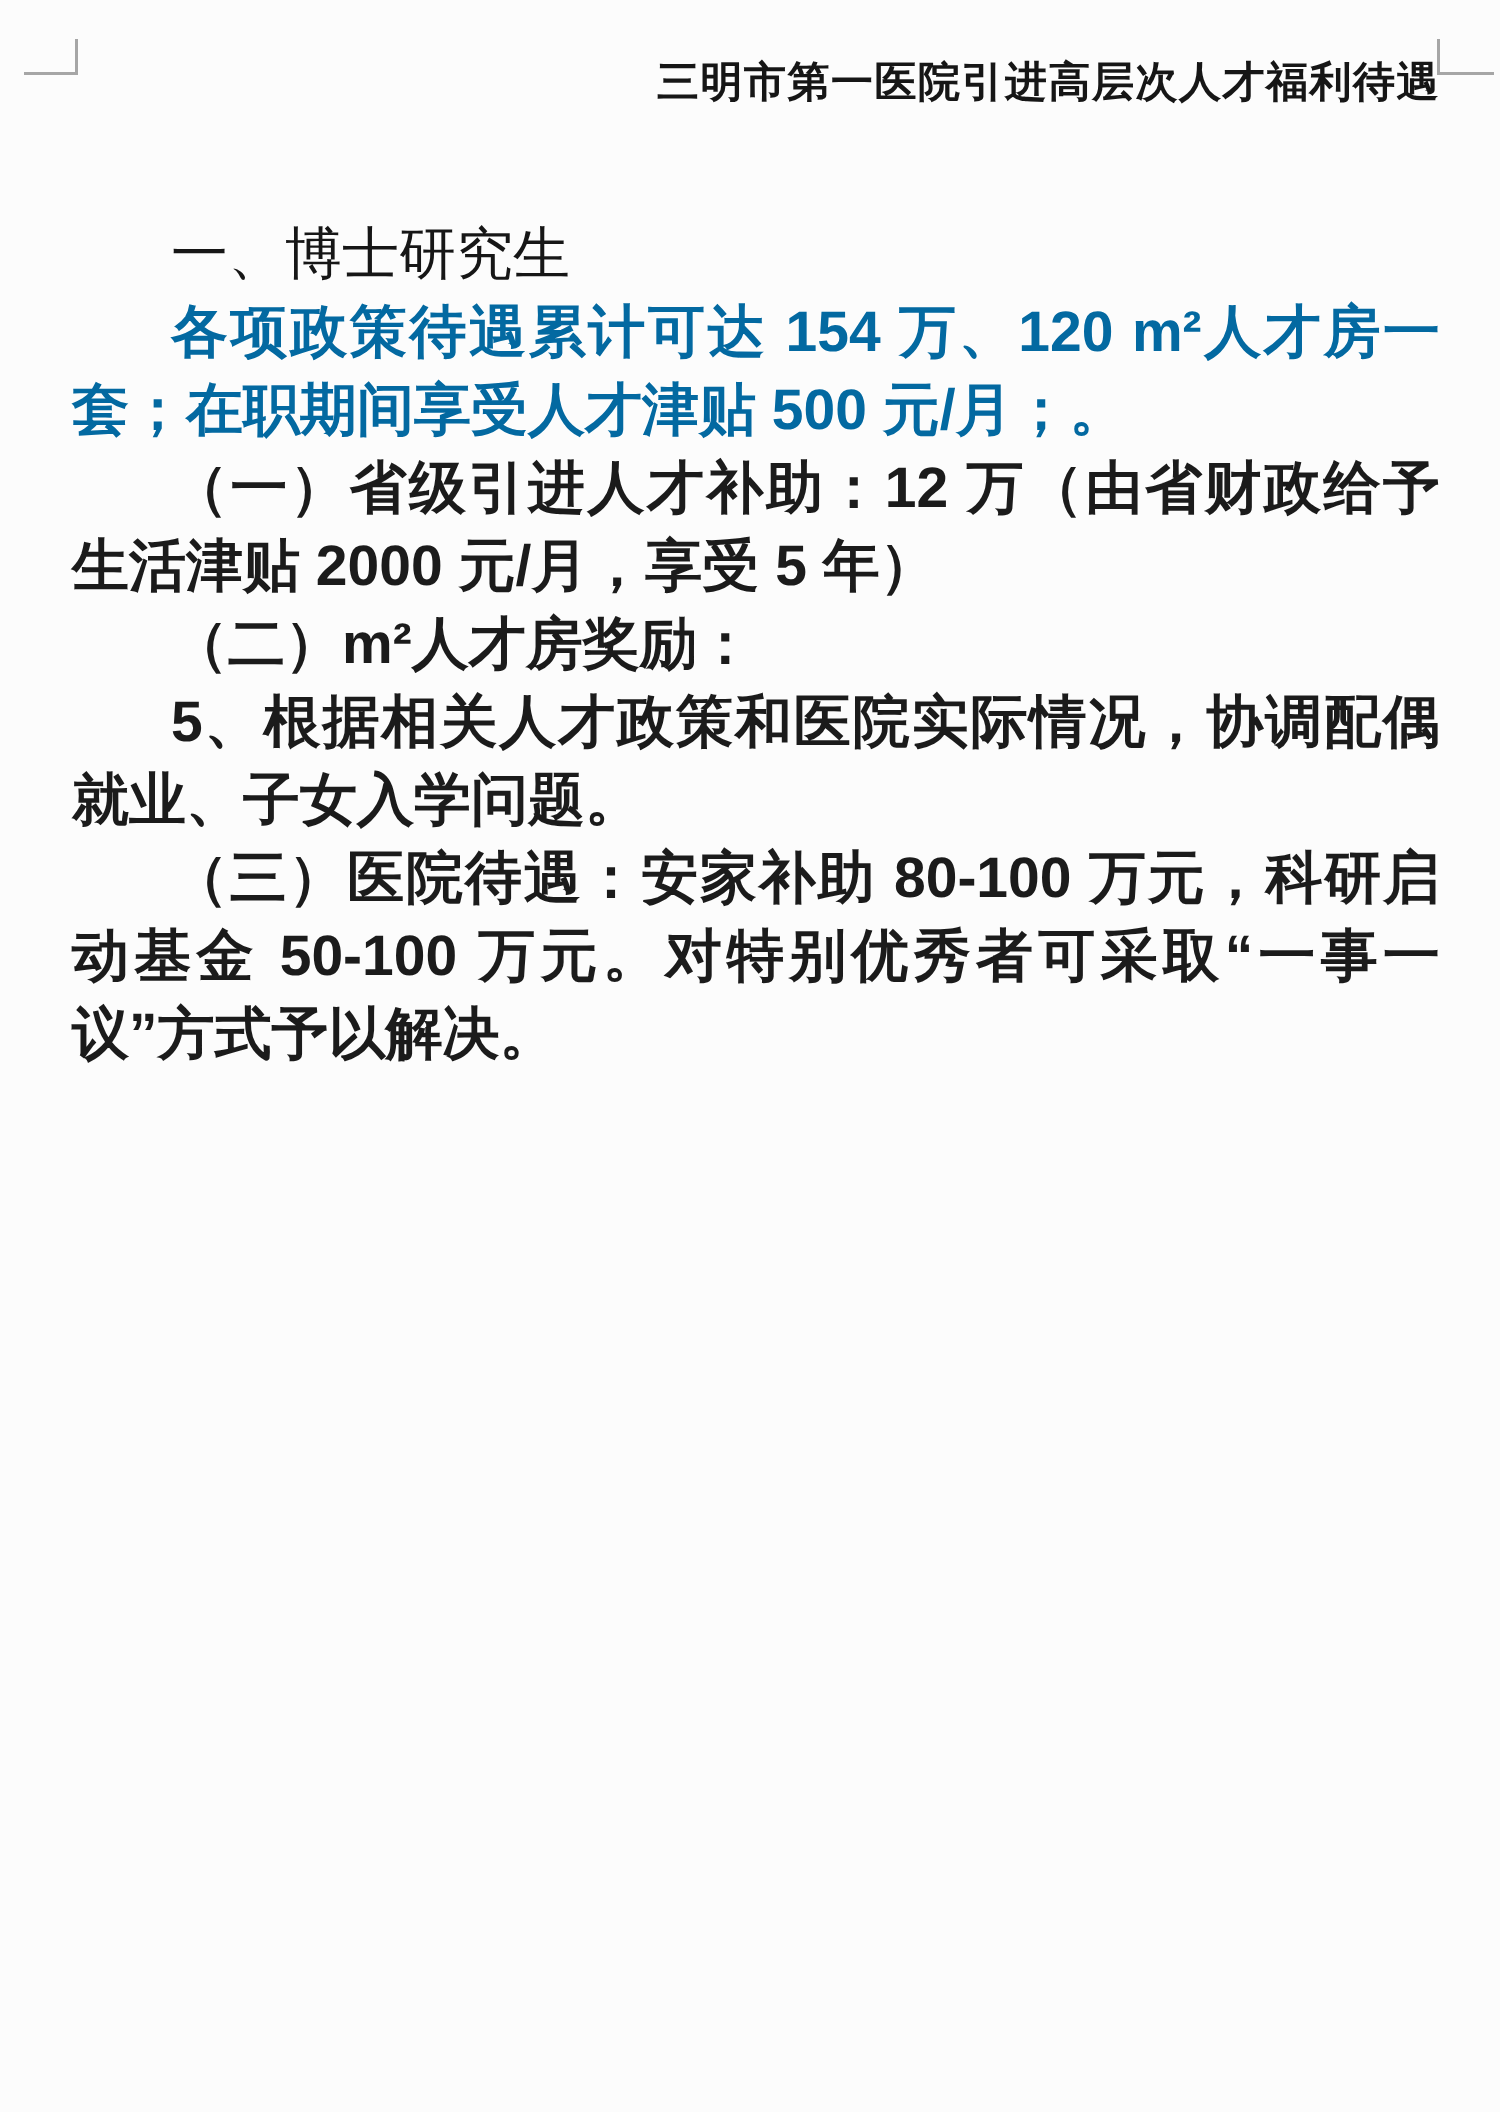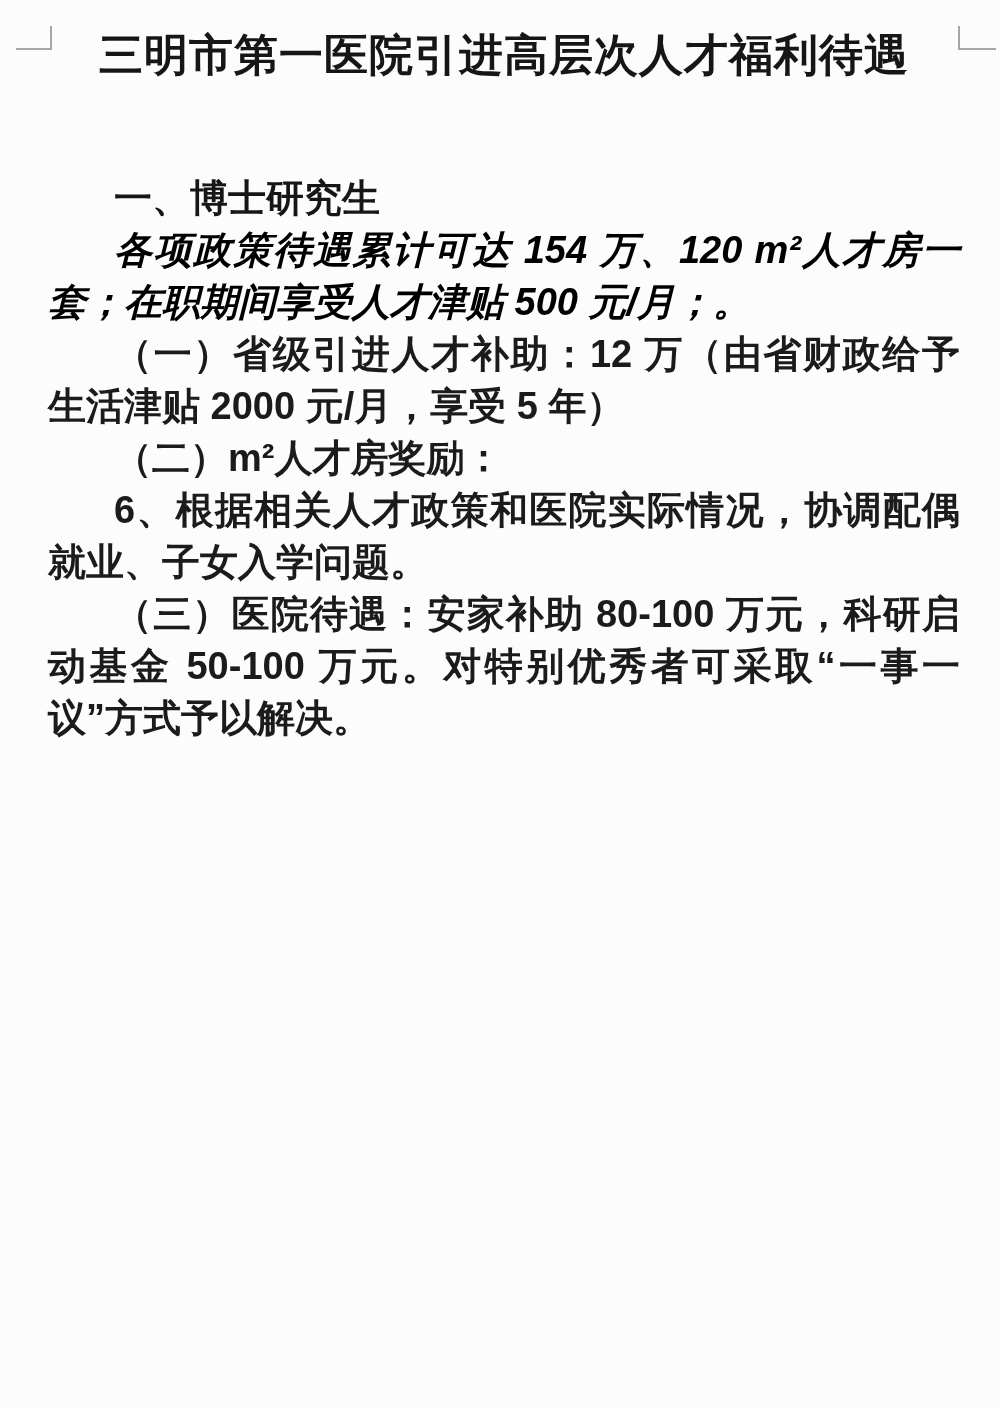--- a/index.html
+++ b/index.html
@@ -38,47 +38,46 @@
     border-left: 2px solid #a6a6a6;
     border-bottom: 2px solid #a6a6a6;
   }
   .content {
     box-sizing: border-box;
     width: 1000px;
     padding: 0 40px 0 48px;
   }
   .doc-title {
     margin: 26px 0 0 0;
-    font-size: 44px;
+    font-size: 28px;
     line-height: 58px;
     font-weight: 700;
     letter-spacing: 1px;
-    text-align: center;
+    text-align: right;
     color: #161616;
   }
   .section-heading {
-    margin: 88px 0 0 0;
+    margin: 60px 0 0 0;
     font-size: 38px;
     line-height: 52px;
-    font-weight: 700;
+    font-weight: 400;
     text-indent: 66px;
     color: #161616;
   }
   .para {
     margin: 0;
     font-size: 38px;
     line-height: 52px;
     font-weight: 700;
     text-align: justify;
     text-indent: 66px;
     color: #1b1b1b;
   }
   .para.red {
-    color: #000000;
-    font-style: italic;
+    color: #0369a1;
   }
 </style>
 </head>
 <body>
 
 <div class="page">
 
   <div class="crop-tl"></div>
   <div class="crop-tr"></div>
 
@@ -92,18 +91,18 @@
 
     <p class="para">（一）省级引进人才补助：12 万（由省财政给予生活津贴 2000 元/月，享受 5 年）</p>
 
     <p class="para">（二）m²人才房奖励：</p>
 
 
 
 
 
 
-    <p class="para">6、根据相关人才政策和医院实际情况，协调配偶就业、子女入学问题。</p>
+    <p class="para">5、根据相关人才政策和医院实际情况，协调配偶就业、子女入学问题。</p>
 
     <p class="para">（三）医院待遇：安家补助 80-100 万元，科研启动基金 50-100 万元。对特别优秀者可采取“一事一议”方式予以解决。</p>
 
   </div>
 </div>
 
 </body></html>

